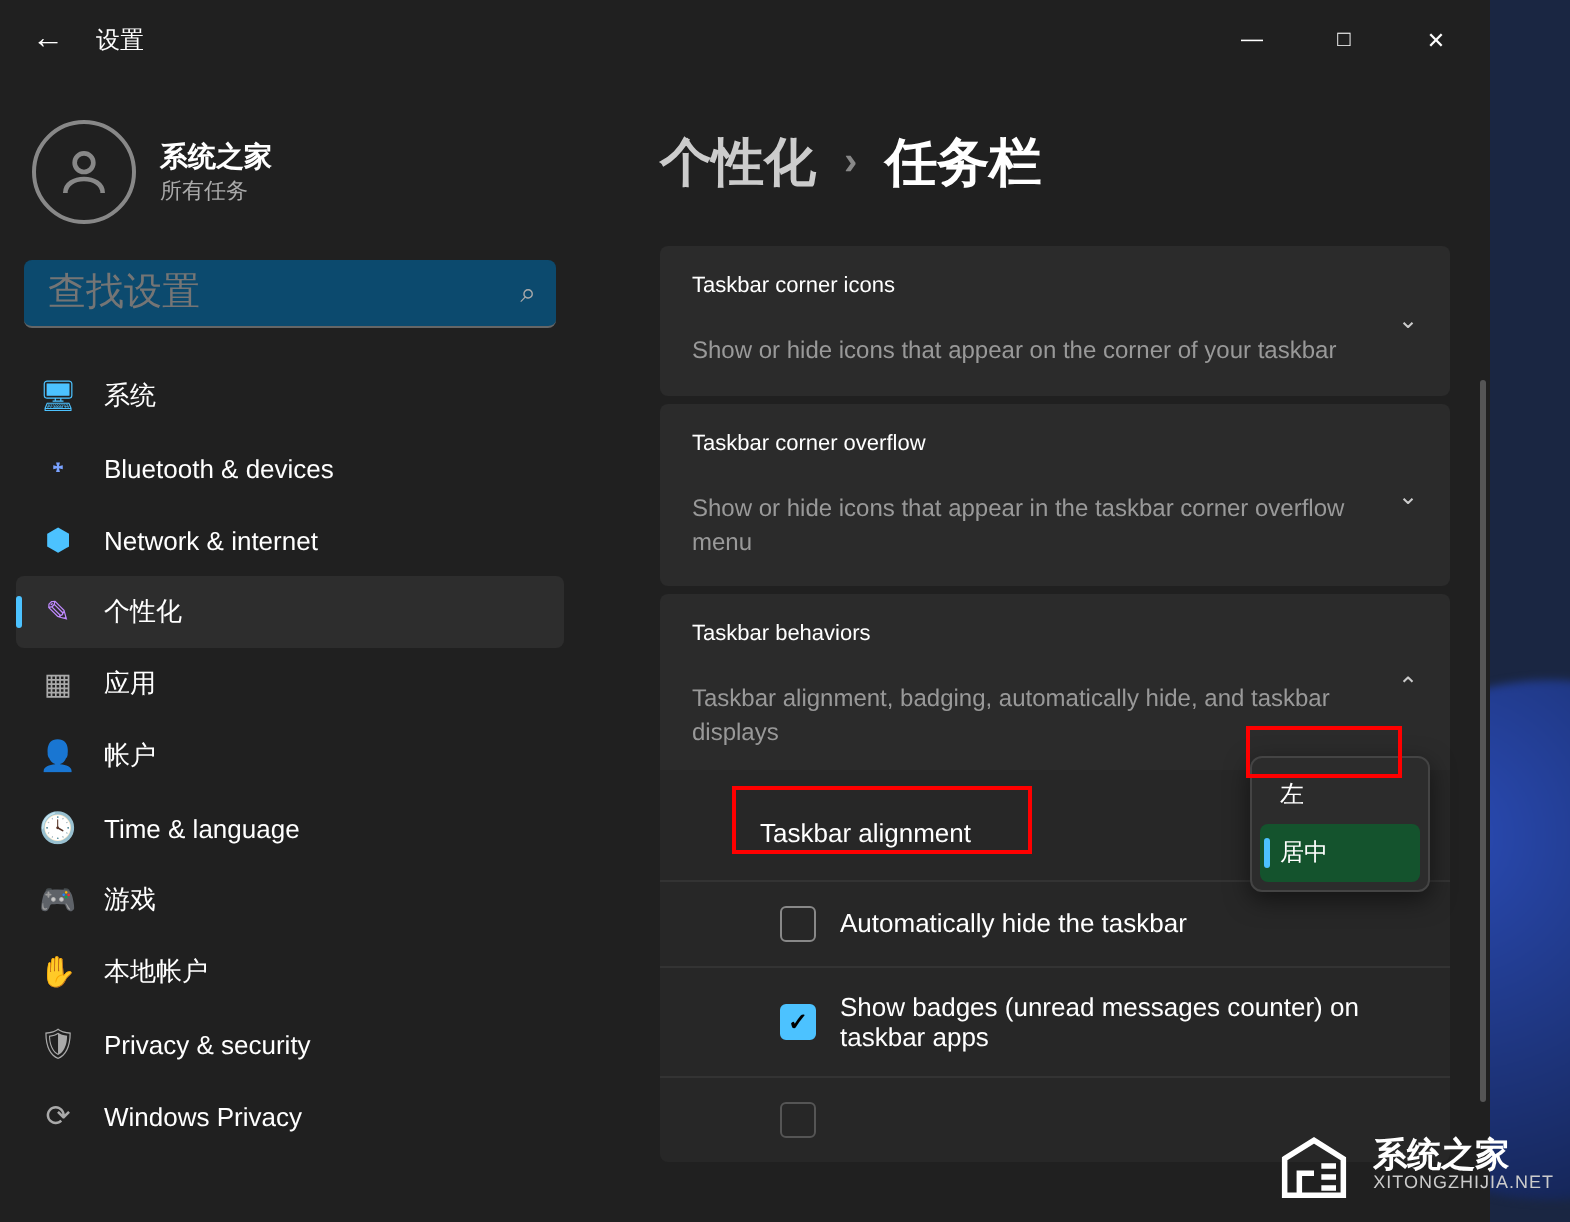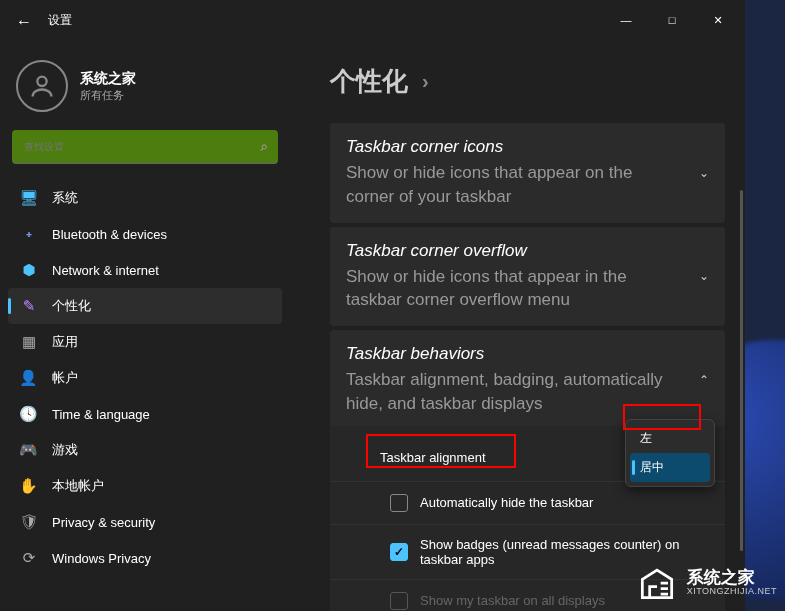--- a/index.html
+++ b/index.html
@@ -48,22 +48,22 @@
       border-radius: 50%;
       border: 2px solid #888;
       display: flex; align-items: center; justify-content: center;
     }
     .avatar svg { width: 28px; height: 28px; }
     .user-name { font-size: 14px; font-weight: 600; }
     .user-sub { font-size: 11px; color: #aaa; }
     .search-wrap { position: relative; margin: 0 4px 14px 4px; }
     .search-wrap input {
       width: 100%; height: 34px;
-      background: #4d7c0f; border: none; border-bottom: 1px solid #666;
-      padding: 0 36px 0 12px; color: #ccc; font-size: 10px; border-radius: 4px;
+      background: #0c4a6e; border: none; border-bottom: 1px solid #666;
+      padding: 0 36px 0 12px; color: #ccc; font-size: 19px; border-radius: 4px;
     }
     .search-wrap .sicon {
       position: absolute; right: 10px; top: 8px; color: #aaa; font-size: 14px;
     }
     .nav-item {
       display: flex; align-items: center; gap: 14px;
       height: 36px; padding: 0 12px;
       border-radius: 4px;
       font-size: 13px;
       cursor: pointer;
@@ -88,22 +88,22 @@
     }
     .bc-sep { color: #888; font-size: 20px; }
     .bc-parent { color: #ccc; }
     .card {
       background: #2b2b2b;
       border-radius: 4px;
       padding: 14px 46px 14px 16px;
       margin-bottom: 4px;
       position: relative;
     }
-    .card-title { font-size: 17px; font-style: italic; }
-    .card-sub { font-size: 17px; color: #999; margin-top: 4px; line-height: 1.4; }
+    .card-title { font-size: 11px; }
+    .card-sub { font-size: 12px; color: #999; margin-top: 18px; line-height: 1.4; }
     .chev {
       position: absolute; right: 16px; top: 50%; transform: translateY(-50%);
       font-size: 12px; color: #ccc;
     }
     .expanded-body {
       background: #272727;
       border-radius: 0 0 4px 4px;
       margin-top: -4px;
       padding-top: 4px;
     }
@@ -132,21 +132,21 @@
       padding: 4px;
       min-width: 90px;
       box-shadow: 0 4px 12px rgba(0,0,0,0.5);
     }
     .dropdown-opt {
       padding: 6px 10px;
       font-size: 12px;
       border-radius: 4px;
       position: relative;
     }
-    .dropdown-opt.sel { background: #0c4a6e; font-family: Liberation Mono, monospace; }
+    .dropdown-opt.sel { background: #14532d; font-family: Liberation Mono, monospace; }
     .dropdown-opt.sel::before {
       content: "";
       position: absolute; left: 2px; top: 7px; bottom: 7px;
       width: 3px; background: #4cc2ff; border-radius: 2px;
     }
     .checkbox {
       width: 18px; height: 18px;
       border: 1px solid #888; border-radius: 3px;
       display: flex; align-items: center; justify-content: center;
       flex-shrink: 0;
@@ -276,20 +276,21 @@
             <span class="nav-icon" style="color: rgb(170, 170, 170);">⟳</span>
             <span>Windows Privacy</span>
           </div>
         </div>
     </div>
 
     <div class="main" style="position:relative;">
       <div class="breadcrumb">
         <span class="bc-parent">个性化</span>
         <span class="bc-sep">›</span>
+        <span>任务栏</span>
       </div>
 
       <div class="card">
         <div class="card-title">Taskbar corner icons</div>
         <div class="card-sub">Show or hide icons that appear on the corner of your taskbar</div>
         <span class="chev">⌄</span>
       </div>
 
       <div class="card">
         <div class="card-title">Taskbar corner overflow</div>
@@ -322,21 +323,20 @@
           <span>Automatically hide the taskbar</span>
         </div>
 
         <div class="setting-row">
           <div class="checkbox checked"></div>
           <span style="max-width:260px;">Show badges (unread messages counter) on taskbar apps</span>
         </div>
 
         <div class="setting-row disabled">
           <div class="checkbox"></div>
-          <span>Show my taskbar on all displays</span>
         </div>
 
       </div>
 
       <div class="scrolltrack"></div>
     </div>
   </div>
 </div>
 
 <div class="watermark">

